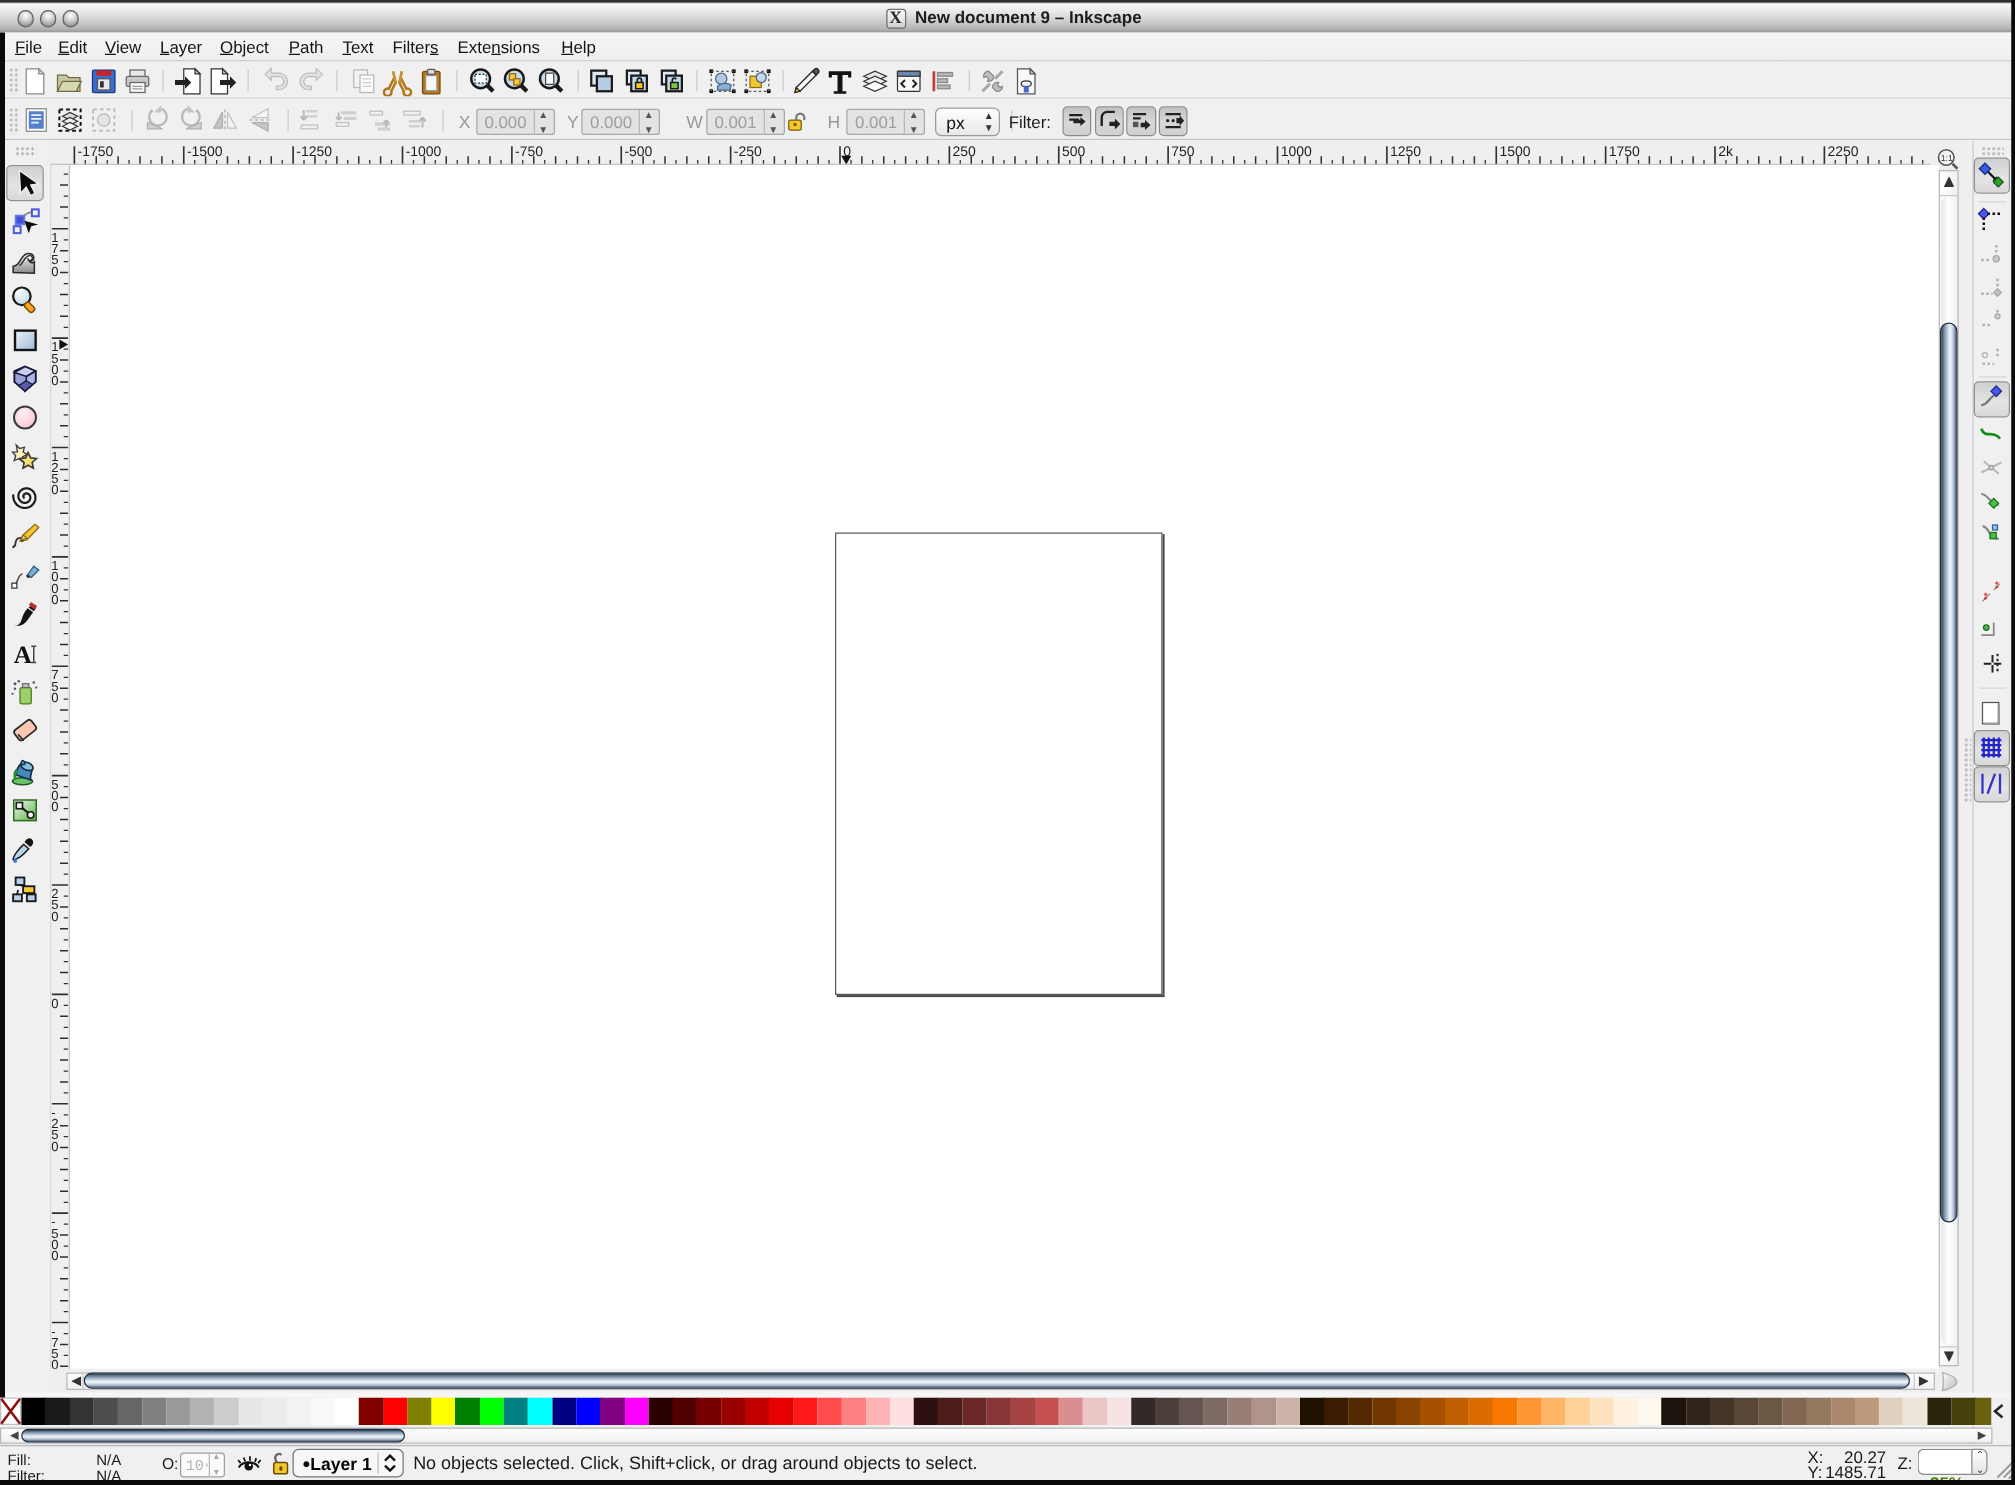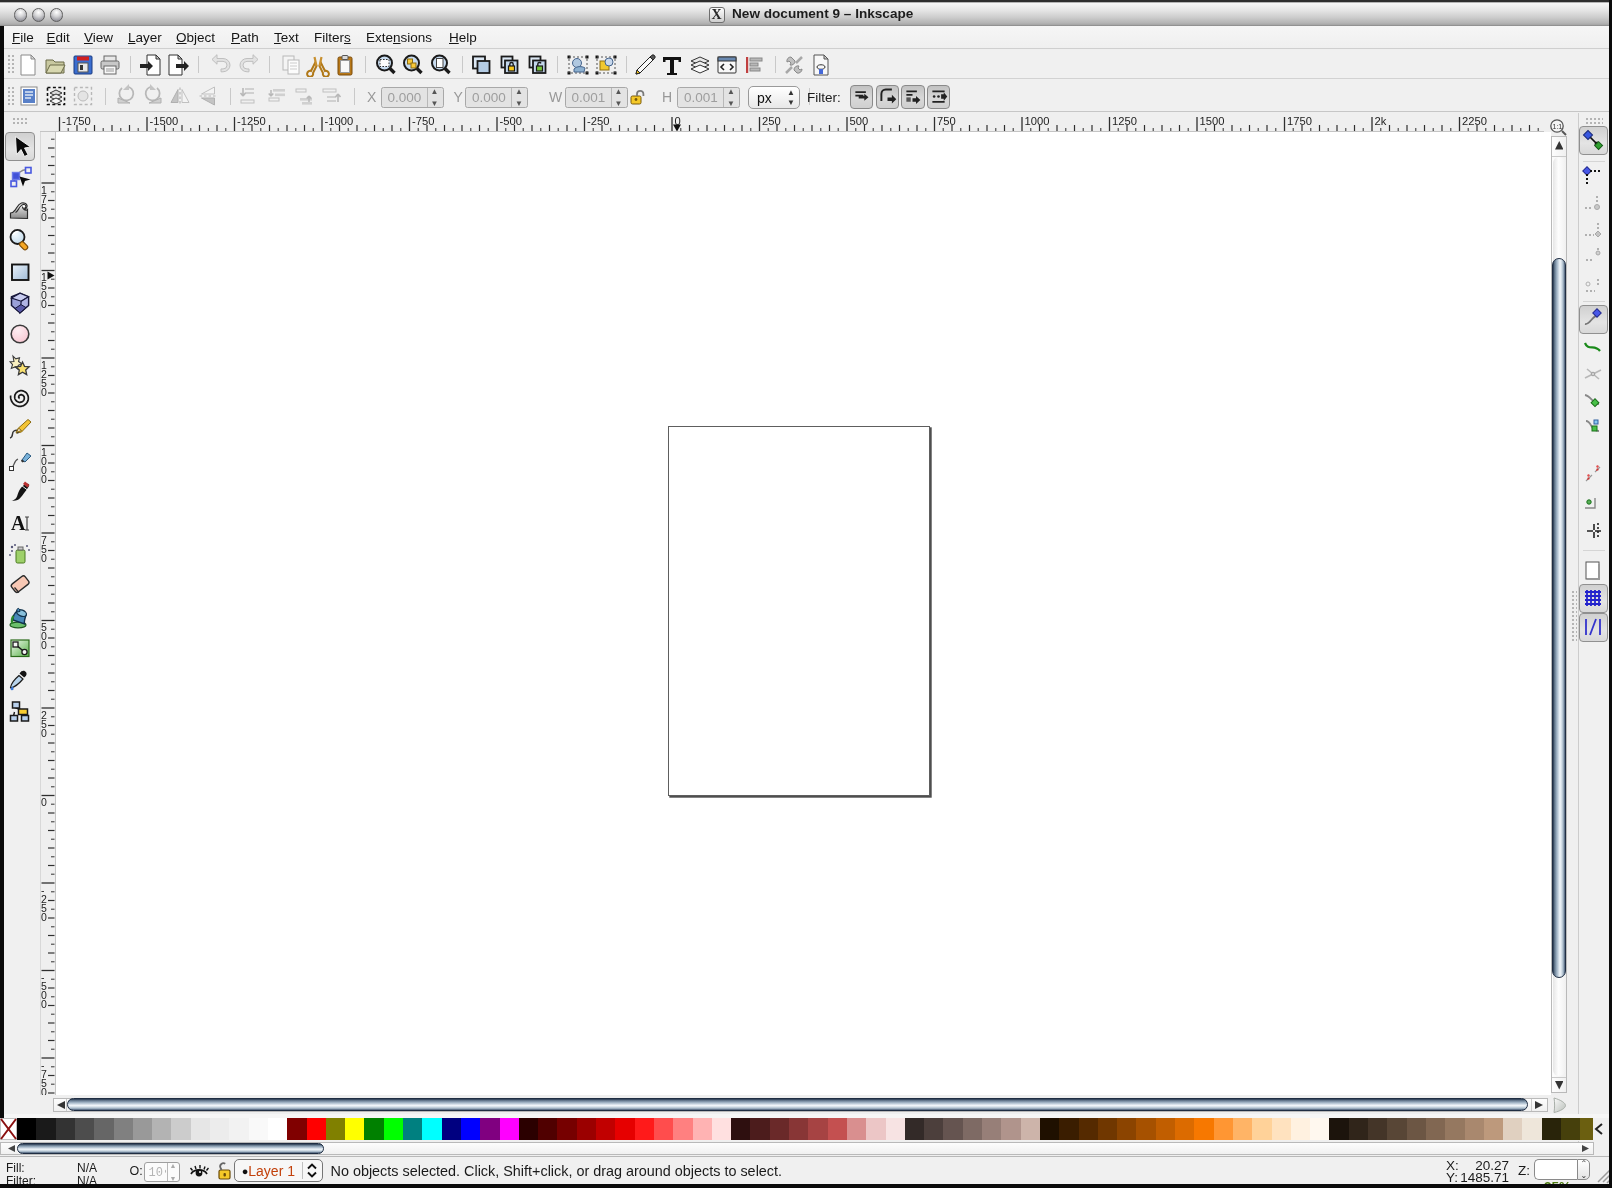--- a/index.html
+++ b/index.html
@@ -1027,21 +1027,21 @@
     <circle cx="10" cy="11" r="3.4" fill="#111"></circle>
     <circle cx="11" cy="10" r="1" fill="#fff"></circle>
   </svg>
 <svg class="icon" style="left:216px;top:1161px" width="19" height="20" viewBox="0 0 19 20">
     <rect x="3" y="9" width="11" height="9" rx="1.5" fill="#f4c828" stroke="#6a4a08" stroke-width="1.2"></rect>
     <path d="M5.5 9V6.5a3.2 3.2 0 0 1 6-1.5" fill="none" stroke="#666" stroke-width="1.8" transform="rotate(-25 5.5 9)"></path>
     <rect x="7.5" y="12" width="2.4" height="3.5" rx="1" fill="#6a4a08"></rect>
   </svg>
 <div style="position:absolute;left:234.3px;top:1159.3px;width:88.4px;height:23px;background:#f7f7f7;border:1px solid #767676;border-radius:5px;">
     <span style="position:absolute;left:6.5px;top:4.5px;font-size:11px;font-weight:bold;color:#111;">●</span>
-    <span style="position:absolute;left:13px;top:2.5px;font-size:14px;font-weight:normal;color:#c2410c;">Layer 1</span>
+    <span style="position:absolute;left:13px;top:2.5px;font-size:14px;font-weight:bold;color:#000000;">Layer 1</span>
     <span style="position:absolute;left:66.5px;top:2px;width:1px;height:17px;background:#c0c0c0;"></span>
     <svg style="position:absolute;left:71px;top:3px" width="12" height="15" viewBox="0 0 12 15">
       <path d="M2 5.5L6 1.5l4 4M2 9.5l4 4 4-4" fill="none" stroke="#111" stroke-width="1.9"></path>
     </svg>
   </div>
 <div class="t" style="position:absolute;left:330.5px;top:1163px;font-size:14.4px;color:#1a1a1a;">No objects selected. Click, Shift+click, or drag around objects to select.</div>
 <div class="t" style="position:absolute;left:1446px;top:1158px;font-size:13.5px;color:#1a1a1a;">X:</div>
 <div class="t" style="position:absolute;left:1446px;top:1169.8px;font-size:13.5px;color:#1a1a1a;">Y:</div>
 <div class="t" style="position:absolute;left:1509px;top:1158px;font-size:13.5px;color:#1a1a1a;transform:translateX(-100%);">20.27</div>
 <div class="t" style="position:absolute;left:1509px;top:1169.8px;font-size:13.5px;color:#1a1a1a;transform:translateX(-100%);">1485.71</div>

